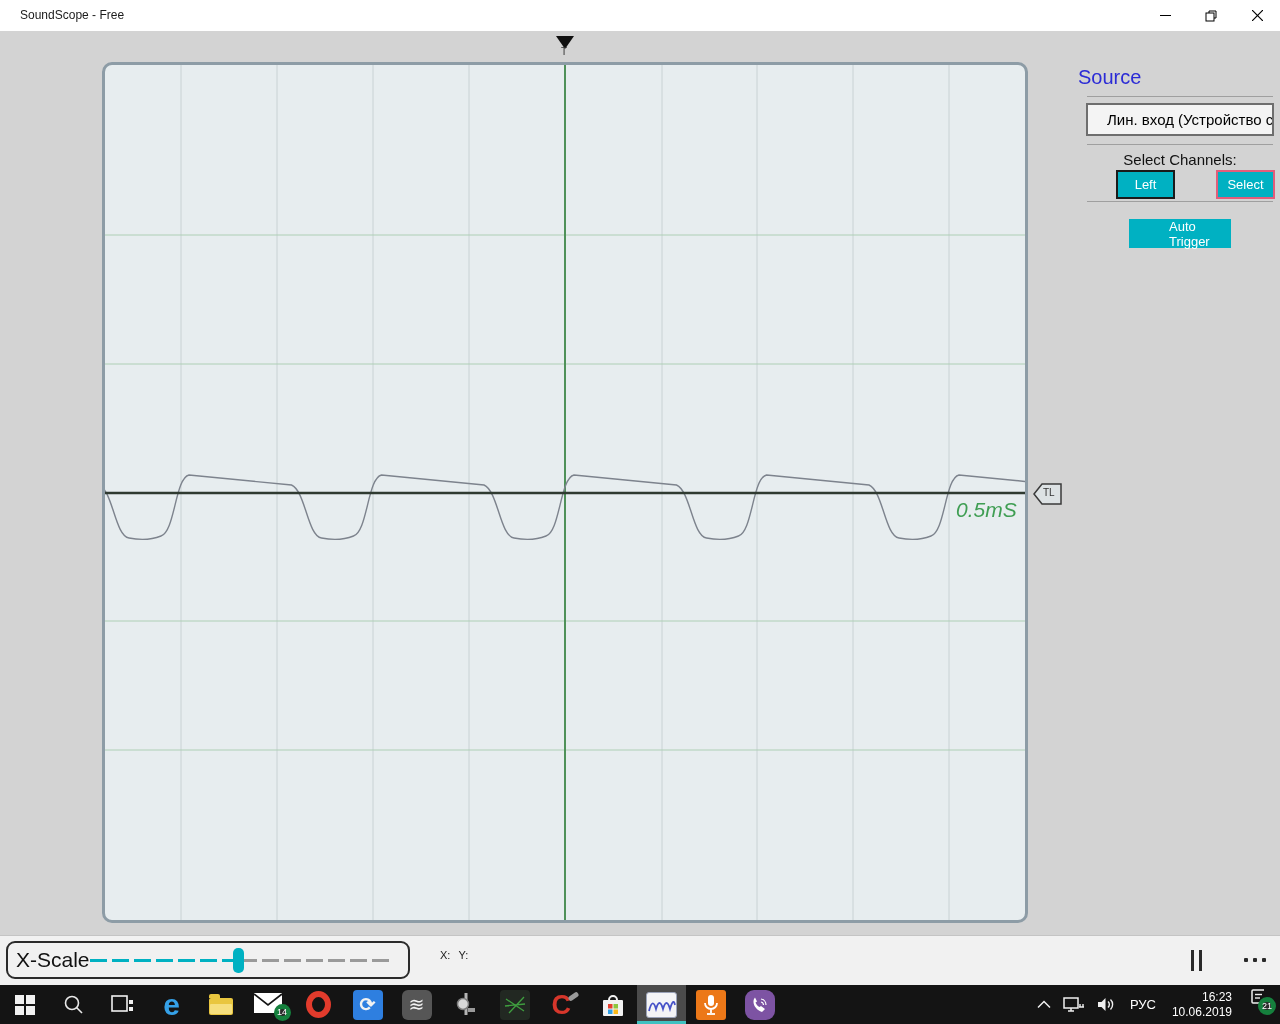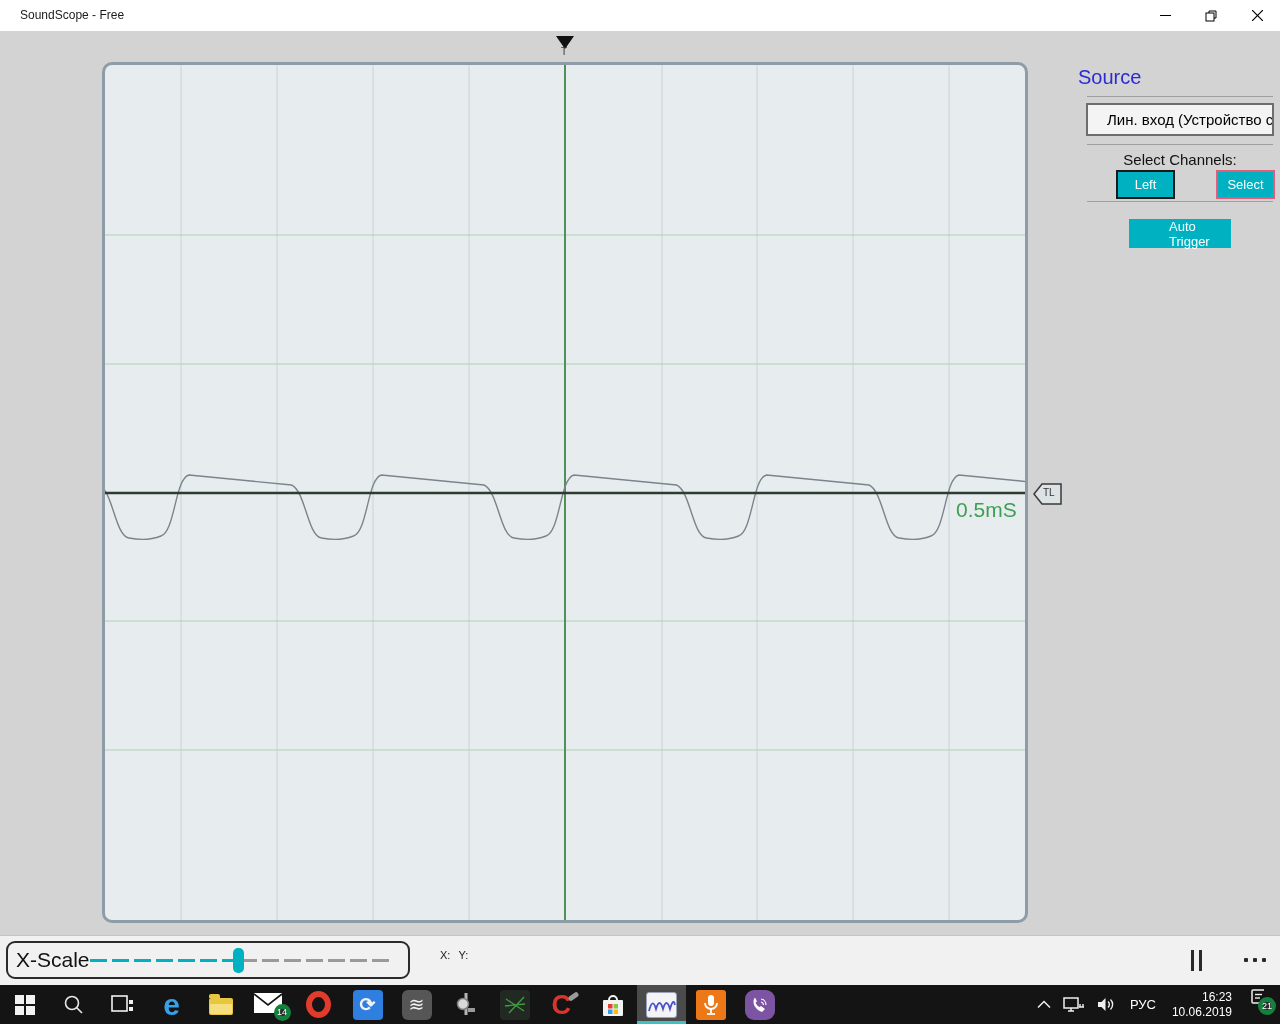--- a/index.html
+++ b/index.html
@@ -8,21 +8,21 @@
   #stage { position:relative; width:1280px; height:1024px; background:#d3d3d3;border-radius:22px; }
 
   
   #titlebar { position:absolute; left:0; top:0; width:1280px; height:31px; background:#ffffff; }
   #title-text { position:absolute; left:20px; top:8px; font-size:12px; color:#1b1b1b; }
   .win-btn { position:absolute; top:0; width:46px; height:31px; display:flex; align-items:center; justify-content:center; }
   #btn-min { right:92px; } #btn-restore { right:46px; } #btn-close { right:0; }
 
   
   #scope { position:absolute; left:102px; top:62px; width:926px; height:861px;
-           background:#e7edef; border:3px solid #8d9ca6; border-radius:10px; overflow:hidden; }
+           background:#e7edef; border:3px solid #8d9ca6; border-radius:10px; overflow:hidden;font-style:italic; }
   #scope-svg { position:absolute; left:0; top:0; }
 
   #trig-marker { position:absolute; left:556px; top:36px; width:0; height:0;
                  border-left:9px solid transparent; border-right:9px solid transparent; border-top:13px solid #111; }
   #trig-letter { position:absolute; left:561px; top:46px; font-size:10px; color:#333; }
 
   #timediv-label { position:absolute; left:953px; top:495px; font-size:21px; color:#3f9e53; }
 
   #tl-tag { position:absolute; left:1033px; top:482px; width:30px; height:24px; }
   #tl-text { position:absolute; left:10px; top:5px; font-size:10px; color:#333; }

